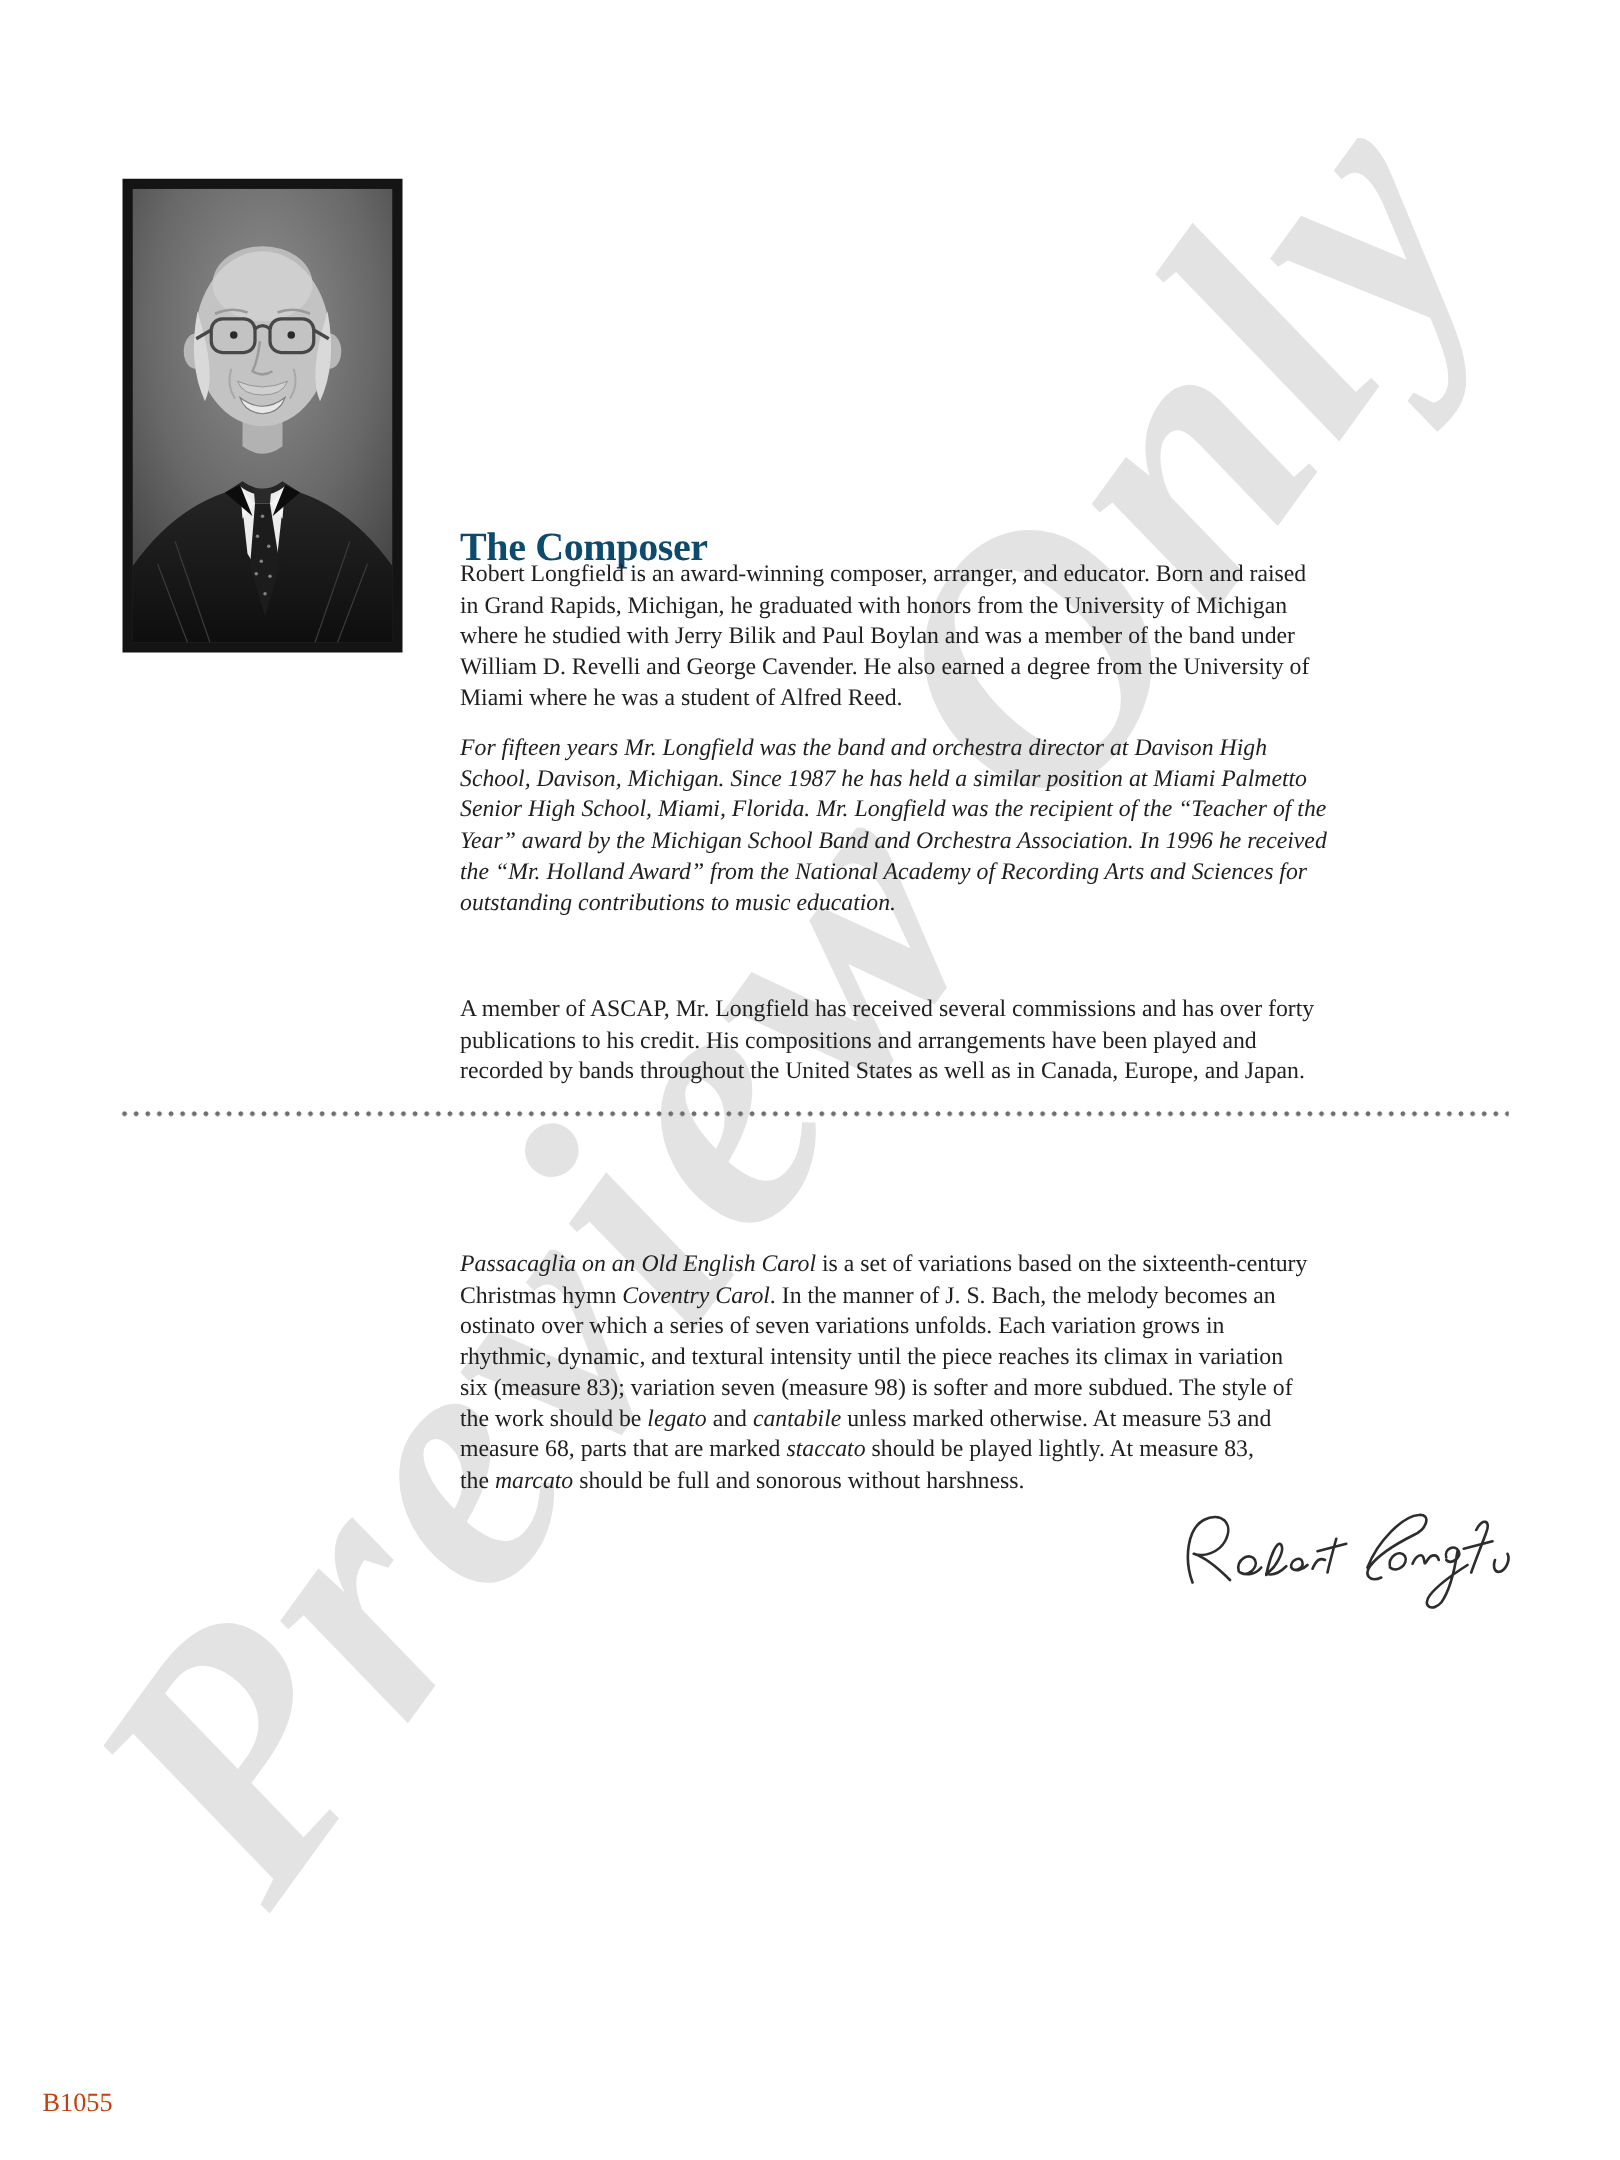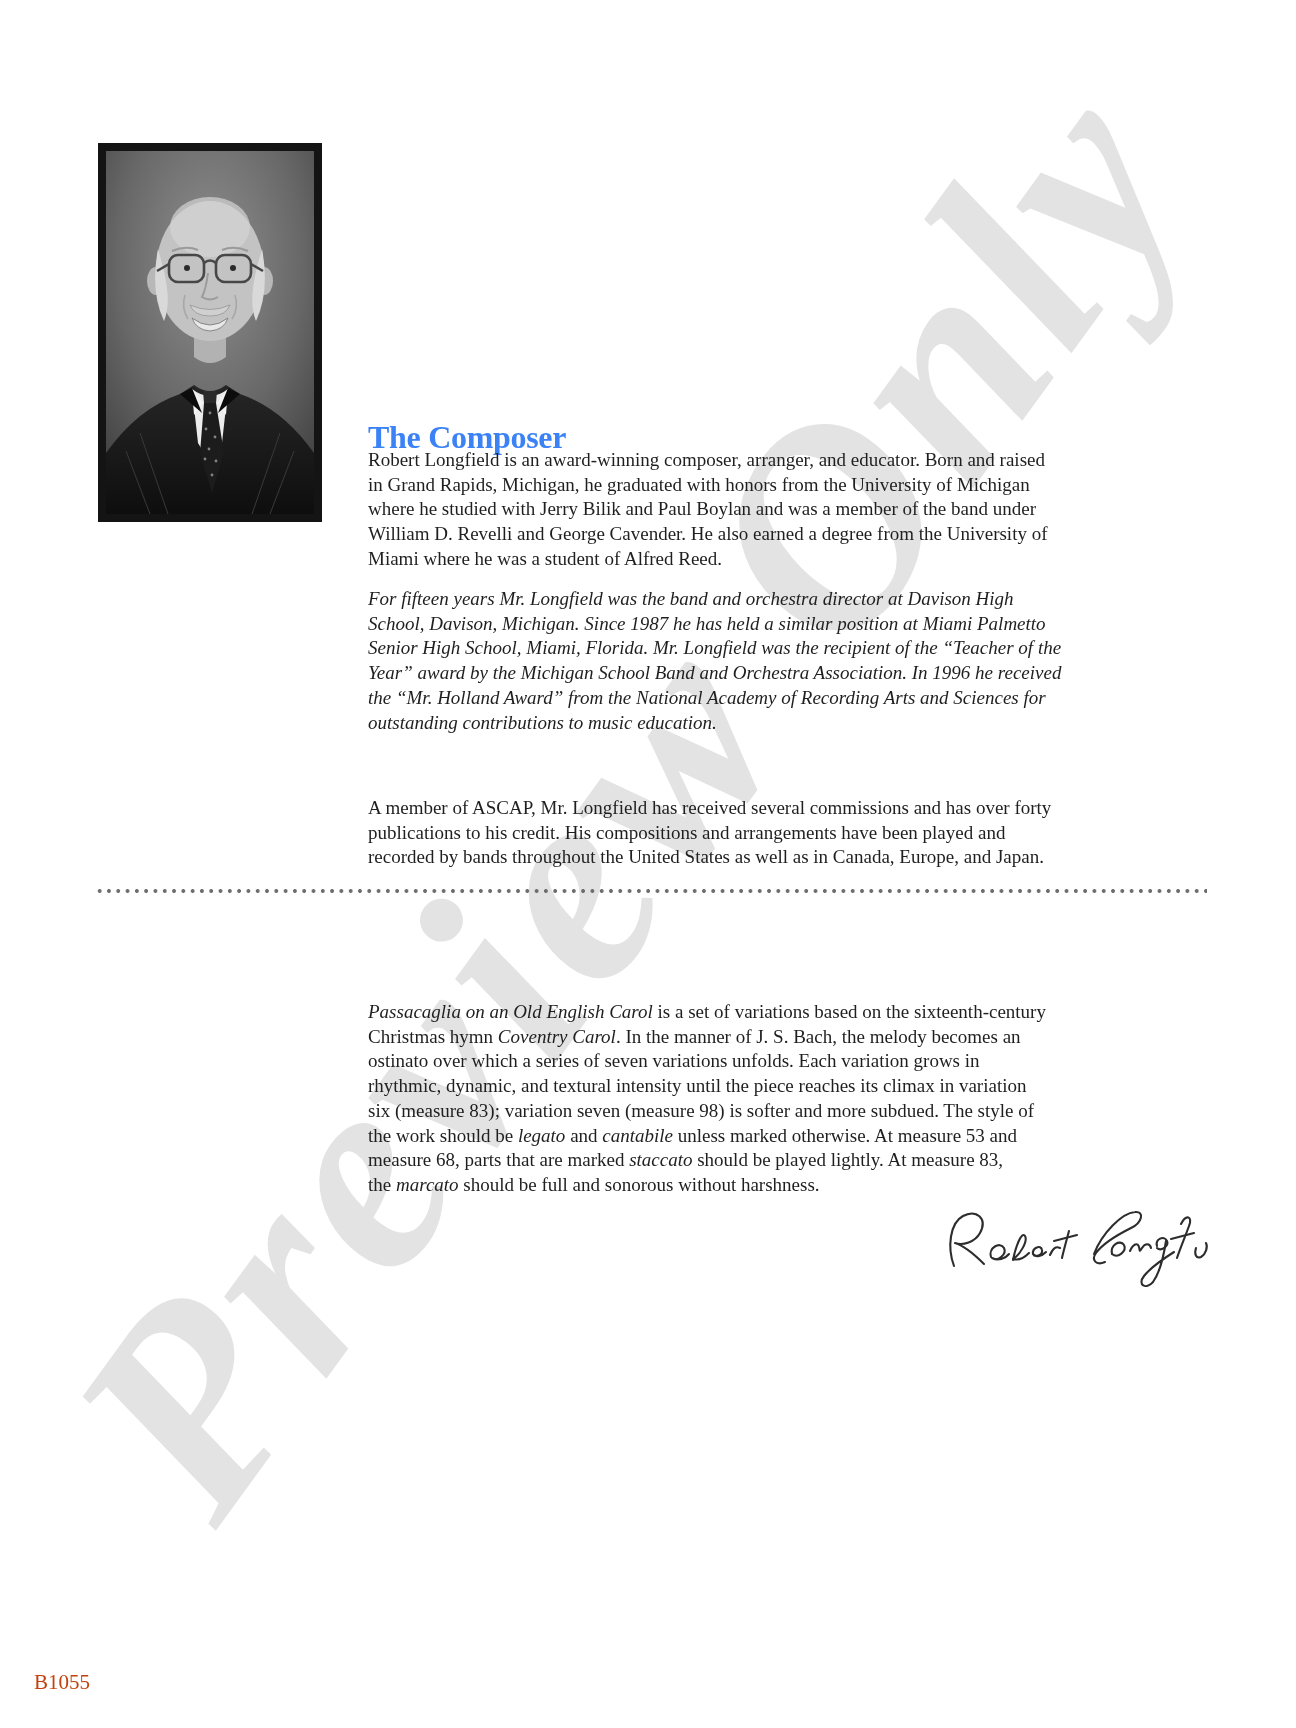--- a/index.html
+++ b/index.html
@@ -45,21 +45,21 @@
 
   
   .sec-heading {
     position: absolute;
     left: 368px;
     font-family: "Liberation Serif", serif;
     font-weight: 700;
     font-size: 32px;
     line-height: 40px;
     letter-spacing: -0.3px;
-    color: #3b82f6;
+    color: #0c4a6e;
     white-space: nowrap;
     text-align: center;
   }
   .h-composer { top: 390px; }
   .h-performance { top: 943px; }
 
   
   .body-par {
     position: absolute;
     left: 368px;

